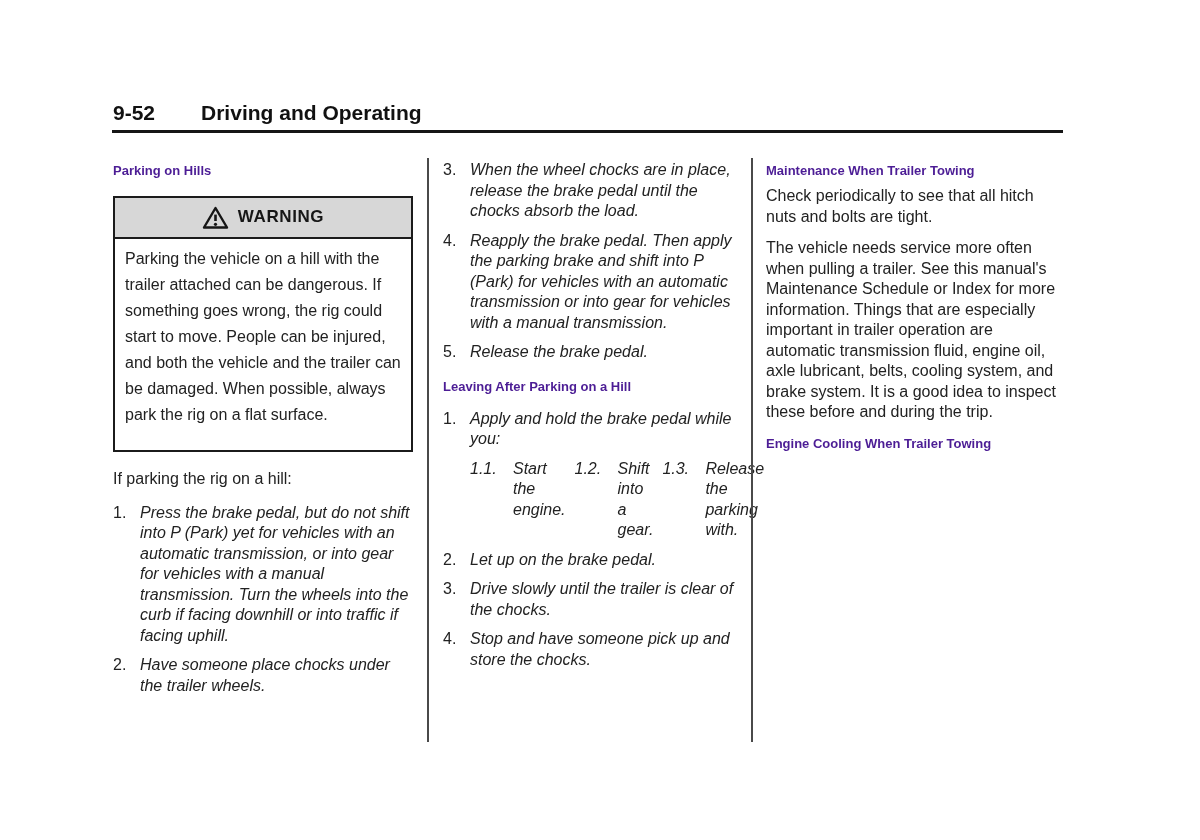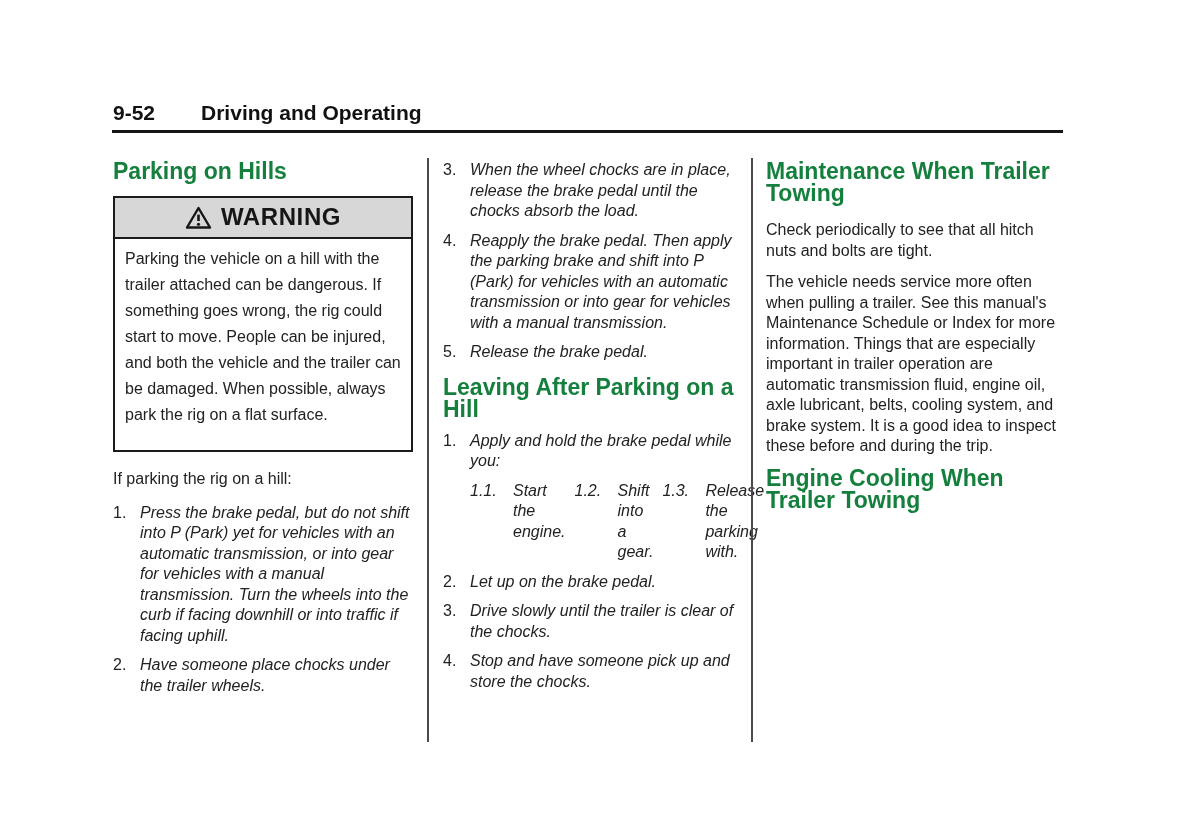--- a/index.html
+++ b/index.html
@@ -50,42 +50,42 @@
     width: 2px;
     height: 584px;
     background: #4a4a4a;
   }
   .divider-1 { left: 427px; }
   .divider-2 { left: 751px; }
 
   
   .section-heading {
     margin: 0 0 14px 0;
-    font-size: 23px;
+    font-size: 13px;
     line-height: 22px;
     font-weight: bold;
-    color: #15803d;
+    color: #4c1d95;
   }
   .mid-heading { margin: 13px 0 11px 0; }
   .gap-heading { margin: 10px 0 23px 0; }
 
   
   .warning-box {
     border: 2px solid #1b1b1b;
     margin: 0 0 17px 0;
   }
   .warning-header {
     display: flex;
     align-items: center;
     justify-content: center;
     gap: 9px;
     height: 39px;
     border-bottom: 2px solid #1b1b1b;
     font-weight: bold;
-    font-size: 24px;
+    font-size: 17px;
     letter-spacing: 0.6px;
     color: #161616;
   }
   .warning-icon { display: inline-flex; align-items: center; }
   .warning-body {
     padding: 7px 9px 22px 10px;
     line-height: 26px;
   }
 
   
@@ -199,21 +199,21 @@
       <div class="step">
         <span class="step-num">4.</span>
         <span class="step-text">Stop and have someone pick up and store the chocks.</span>
       </div>
     </div>
   </div>
 
   <div class="divider divider-2"></div>
 
   <div class="col col-right">
-    <h2 class="section-heading" style="margin-bottom:16px;">Maintenance When Trailer Towing</h2>
+    <h2 class="section-heading" style="margin-bottom:4px;">Maintenance When Trailer Towing</h2>
 
     <p class="para">Check periodically to see that all hitch nuts and bolts are tight.</p>
 
     <p class="para right-head-para">The vehicle needs service more often when pulling a trailer. See this manual's Maintenance Schedule or Index for more information. Things that are especially important in trailer operation are automatic transmission fluid, engine oil, axle lubricant, belts, cooling system, and brake system. It is a good idea to inspect these before and during the trip.</p>
 
     <h2 class="section-heading gap-heading">Engine Cooling When Trailer Towing</h2>
 
   </div>
 
 </div>

